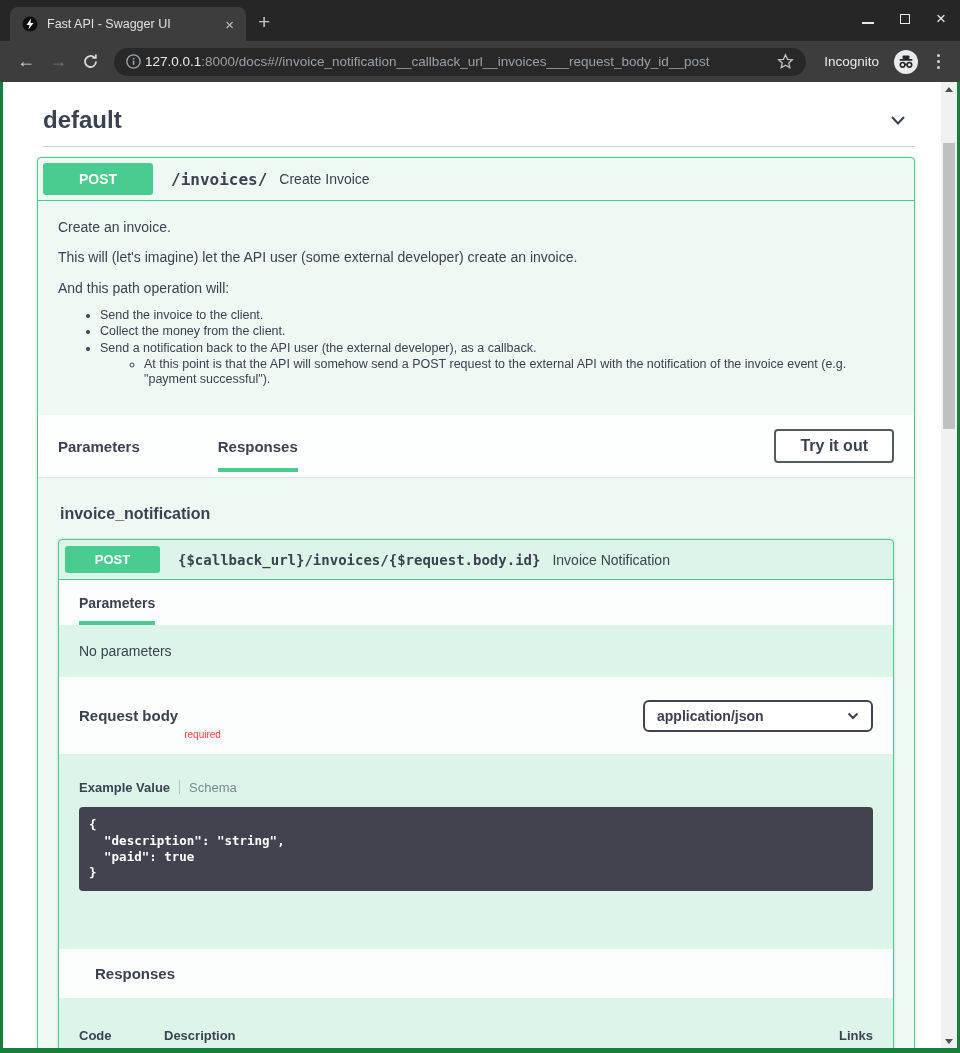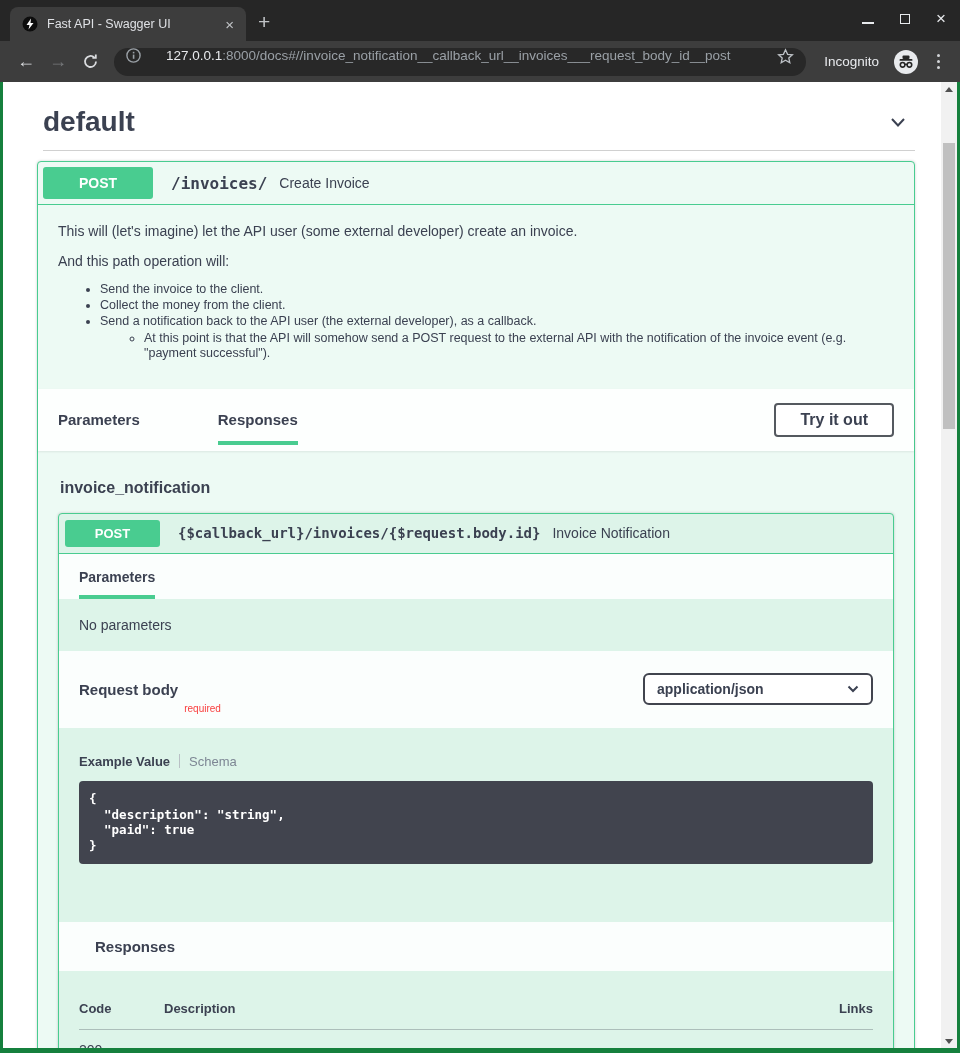--- a/index.html
+++ b/index.html
@@ -14,21 +14,21 @@
   .tab-close { color:#c0c3c6; font-size:15px; line-height:1; padding:1px 4px; border-radius:50%; }
   .newtab { color:#c0c3c6; font-size:21px; font-weight:300; margin:0 0 7px 12px; }
   .wincontrols { position:absolute; right:14px; top:10px; display:flex; align-items:center; gap:26px; }
   .win-min { width:12px; height:2px; background:#e8eaed; margin-top:8px; }
   .win-max { width:10px; height:10px; border:1.6px solid #e8eaed; }
   .win-close { color:#e8eaed; font-size:17px; line-height:1; }
 
   .toolbar { height:41px; background:#3d3d3d; display:flex; align-items:center; padding:0 12px; gap:4px; }
   .navbtn { width:28px; height:28px; display:flex; align-items:center; justify-content:center; font-size:18px; border-radius:50%; }
   .back { color:#dadcdf; } .fwd { color:#77797c; }
-  .urlbar { flex:1; height:28px; background:#282828; border-radius:14px; display:flex; gap:25px; padding:0 12px; margin:0 6px; min-width:0; }
+  .urlbar { flex:1; height:28px; background:#282828; border-radius:14px; display:flex; align-items:center; gap:4px; padding:0 12px; margin:0 6px; min-width:0; }
   .urltext { font-size:13.5px; white-space:nowrap; overflow:hidden; flex:1; }
   .url-host { color:#e8eaed; }
   .url-rest { color:#9aa0a6; }
   .incog-label { color:#e8eaed; font-size:13.5px; margin:0 10px 0 8px; }
   .kebab { display:flex; flex-direction:column; gap:3px; padding:0 8px; margin-left:6px; }
   .kebab i { width:3px; height:3px; background:#d3d5d8; border-radius:50%; }
 
   
   .main-row { height:966px; margin:0 3px; display:flex; }
   .page { flex:1; background:#fff; overflow:hidden; color:#3b4151; }
@@ -36,21 +36,21 @@
   .sb-arrow { position:absolute; left:0; width:16px; height:14px; display:flex; align-items:center; justify-content:center; }
   .sb-up { top:0; } .sb-down { bottom:0; }
   .tri-up { width:0; height:0; border-left:4px solid transparent; border-right:4px solid transparent; border-bottom:5px solid #505050; }
   .tri-down { width:0; height:0; border-left:4px solid transparent; border-right:4px solid transparent; border-top:5px solid #505050; }
   .sb-thumb { position:absolute; left:2px; width:12px; top:61px; height:286px; background:#c0c0c0; }
 
   .swagger { padding:20px 26px 0 34px; }
 
   
   .tag-header { display:flex; align-items:center; justify-content:space-between; padding:4px 6px 12px 6px; }
-  .tag-title { font-size:28px; font-weight:700; color:#3b4151; }
+  .tag-title { font-size:24px; font-weight:700; color:#3b4151; }
   .tag-divider { border-bottom:1px solid #d0d0d0; margin:0 0 10px 6px; }
 
   
   .opblock { border:1px solid #49cc90; border-radius:4px; background:#edfaf4; box-shadow:0 0 3px rgba(0,0,0,.19); }
   .op-summary { display:flex; align-items:center; gap:10px; padding:5px; border-bottom:1px solid #49cc90; }
   .method-badge { background:#49cc90; color:#fff; font-weight:700; font-size:14px; text-align:center; width:110px; padding:8px 0; border-radius:3px; }
   .op-path { font-family:"DejaVu Sans Mono", monospace; font-weight:700; font-size:16px; color:#3b4151; padding-left:8px; }
   .op-desc { font-size:14px; color:#3b4151; padding-left:2px; }
 
   .op-description { padding:16px 20px 26px 20px; font-size:14px; color:#3b4151; }
@@ -183,20 +183,21 @@
 
         <div class="opblock">
 
           <div class="op-summary">
             <span class="method-badge">POST</span>
             <span class="op-path">/invoices/</span>
             <span class="op-desc">Create Invoice</span>
           </div>
 
           <div class="op-description">
+            <p>Create an invoice.</p>
             <p>This will (let's imagine) let the API user (some external developer) create an invoice.</p>
             <p>And this path operation will:</p>
             <ul>
               <li>Send the invoice to the client.</li>
               <li>Collect the money from the client.</li>
               <li><span>Send a notification back to the API user (the external developer), as a callback.</span>
                 <ul>
                   <li>At this point is that the API will somehow send a POST request to the external API with the notification of the invoice event (e.g. "payment successful").</li>
                 </ul>
               </li>

